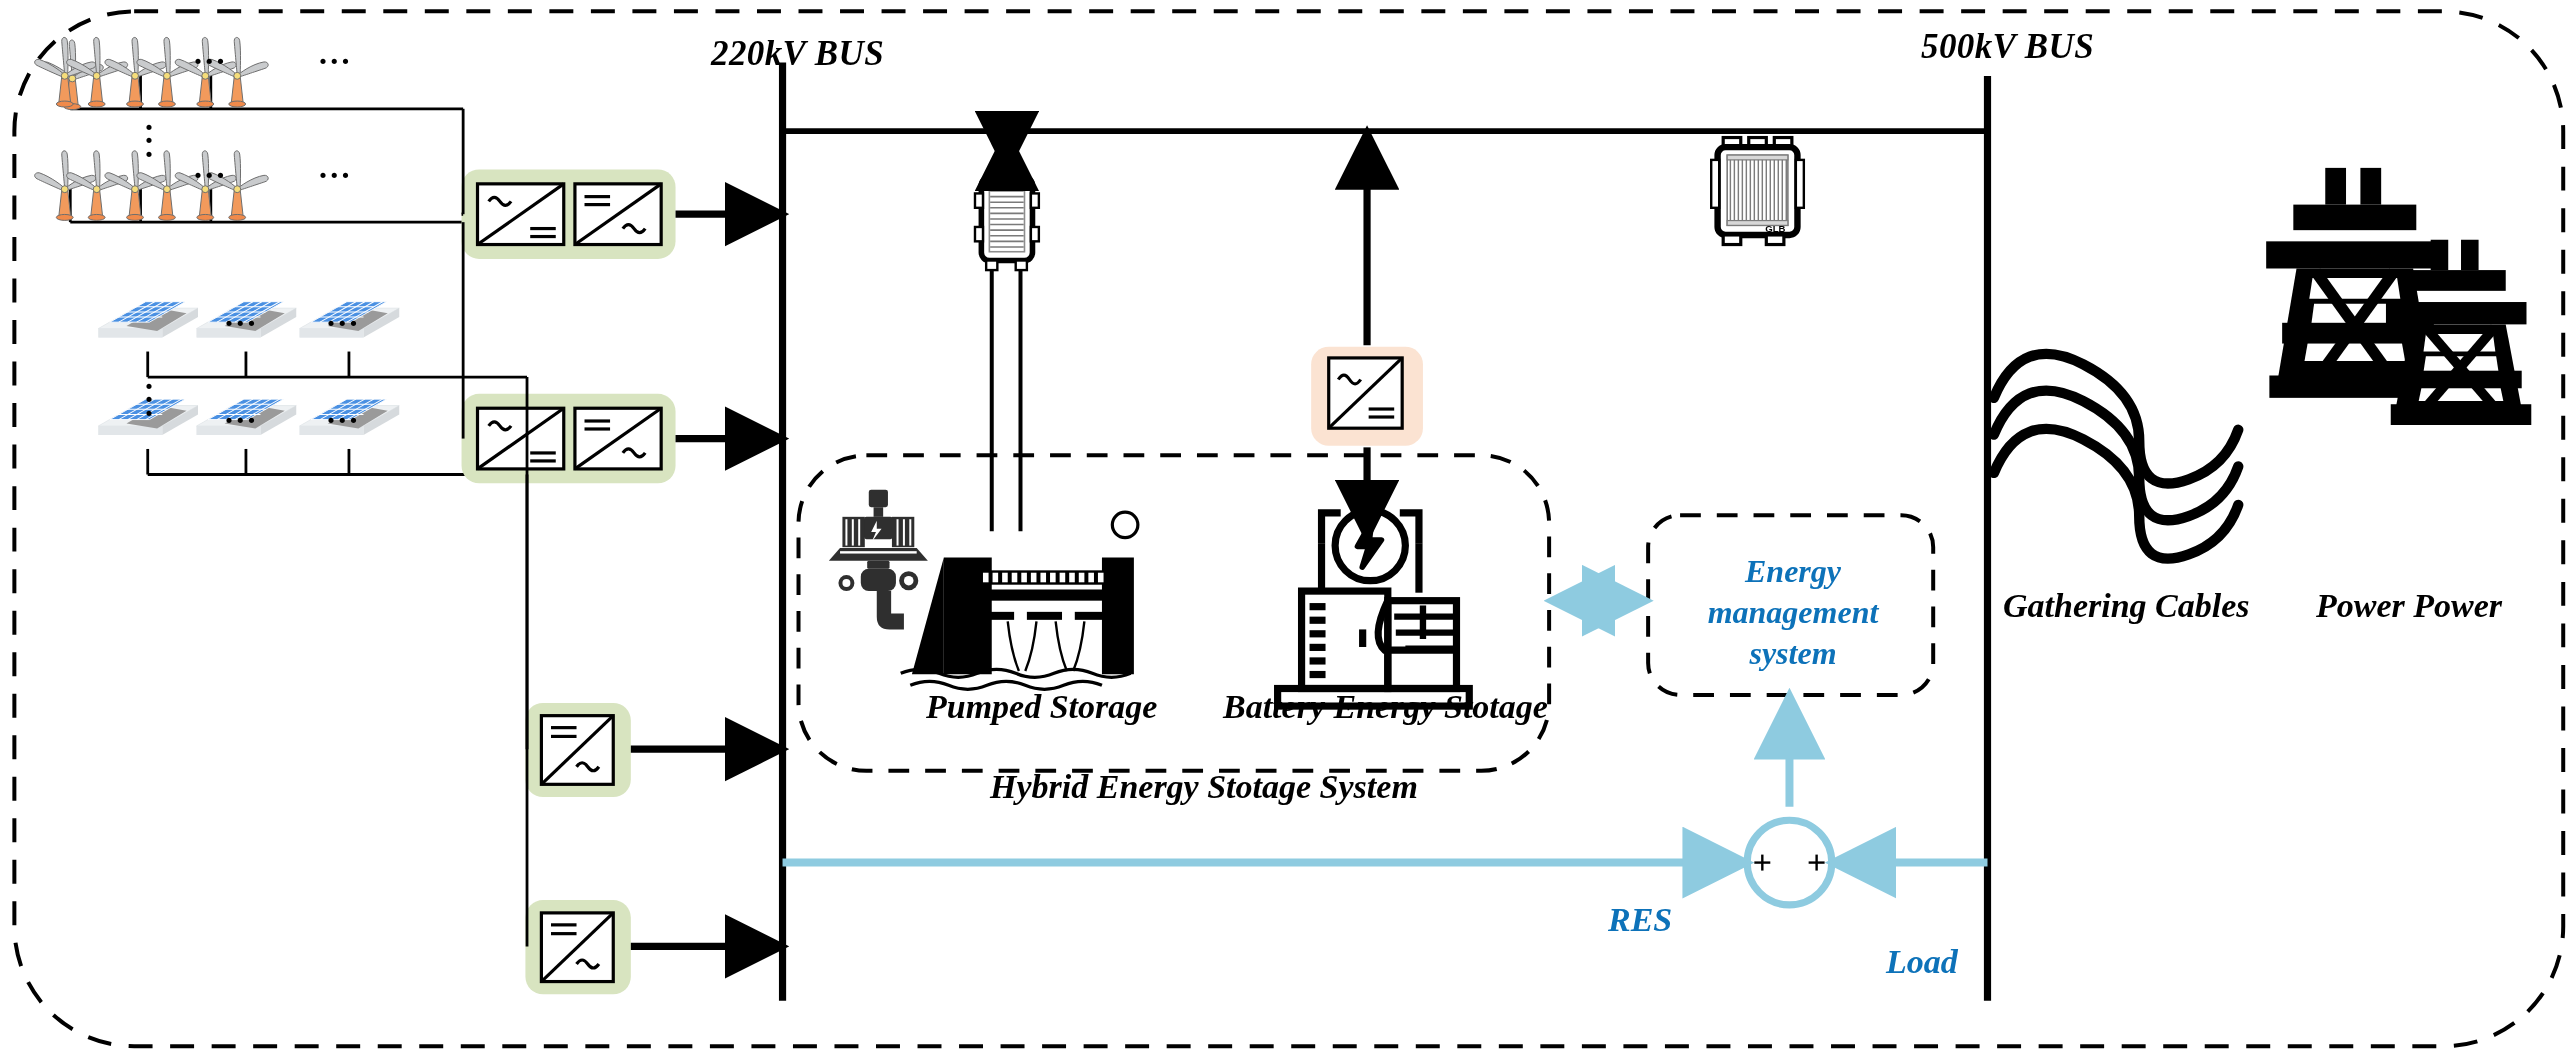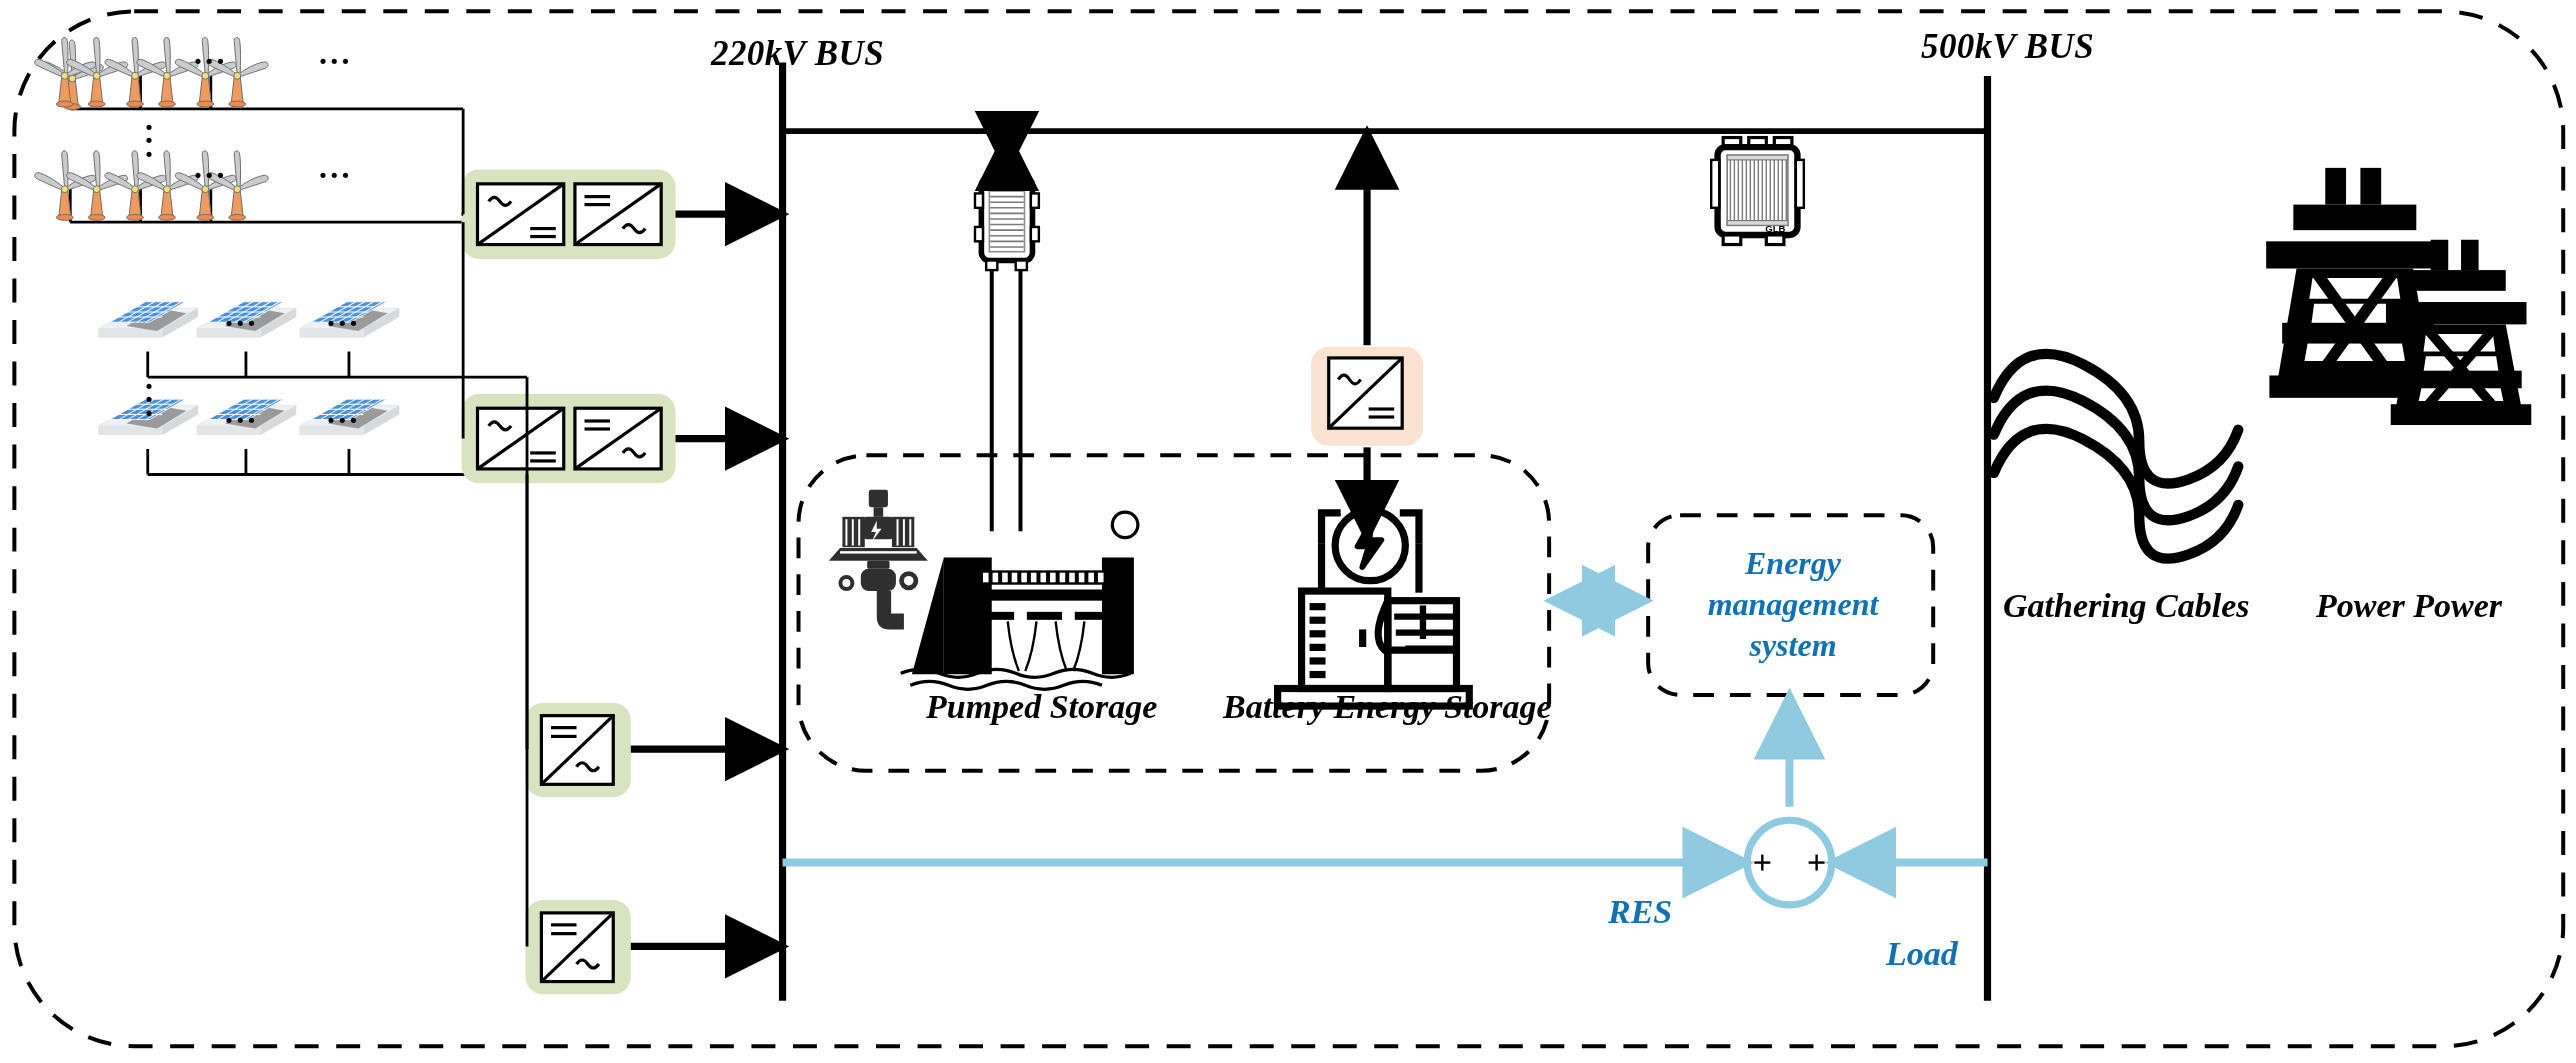--- a/index.html
+++ b/index.html
@@ -1,20 +1,20 @@
 <!DOCTYPE html>
 <html style="font-size:12.8px"><head>
 <meta charset="utf-8">
 <style>
   html,body{margin:0;padding:0;background:#ffffff;}
   body{width:2576px;height:1064px;position:relative;overflow:hidden;
        font-family:"Liberation Serif",serif;}
   .lbl{position:absolute;font-family:"Liberation Serif",serif;font-weight:bold;font-style:italic;
        color:#000;white-space:nowrap;}
-  .lbl-blue{color:#0d72b9;}
+  .lbl-blue{color:#0d72b9;margin-top:8px;}
   svg{display:block;}
   #root{position:absolute;left:0;top:0;width:2576px;height:1064px;}
 </style>
 </head>
 <body>
 
 <div id="root">
 
 <svg width="2576" height="1064" viewBox="0 0 3226 1332">
   <defs>
@@ -442,22 +442,23 @@
 
 </svg>
 
 <div class="lbl" style="left:711px;top:34px;font-size:35px;letter-spacing:0.4px;">220kV BUS</div>
 
 <div class="lbl" style="left:1921px;top:27px;font-size:35px;letter-spacing:0.4px;">500kV BUS</div>
 
 
 <div class="lbl" style="left:926px;top:688px;font-size:34px;">Pumped Storage</div>
 
-<div class="lbl" style="left:1223px;top:688px;font-size:34px;">Battery Energy Storage</div>
-
+<div class="lbl" style="left:1223px;top:688px;font-size:34px;">Battery Energy Stotage</div>
+
+<div class="lbl" style="left:990px;top:768px;font-size:34px;">Hybrid Energy Stotage System</div>
 
 <div class="lbl lbl-blue" style="left:1677px;top:543px;width:232px;text-align:center;font-size:32px;line-height:1.28;white-space:normal;">Energy management system</div>
 
 <div class="lbl" style="left:2003px;top:587px;font-size:34px;">Gathering Cables</div>
 
 <div class="lbl" style="left:2316px;top:587px;font-size:34px;">Power Power</div>
 
 <div class="lbl lbl-blue" style="left:1608px;top:893px;font-size:34px;">RES</div>
 
 <div class="lbl lbl-blue" style="left:1886px;top:935px;font-size:34px;">Load</div>

